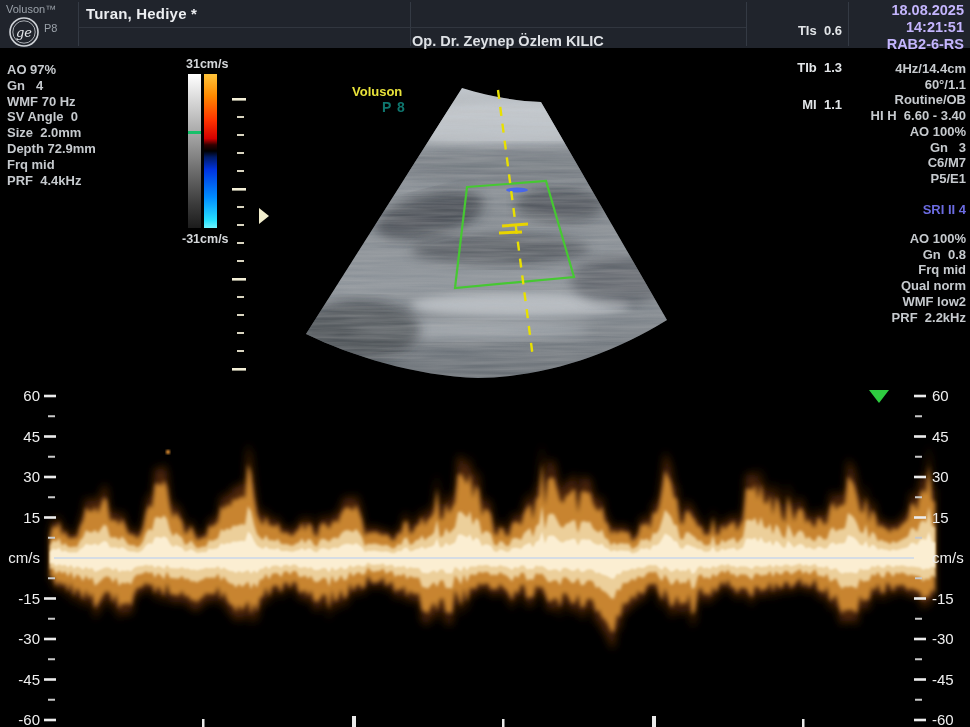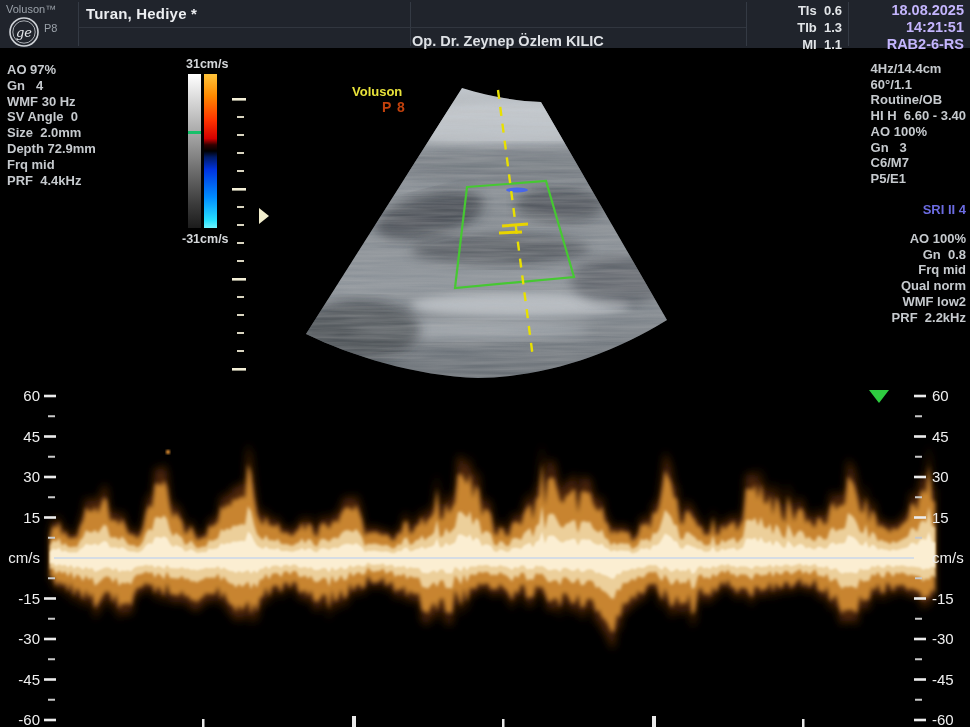--- a/index.html
+++ b/index.html
@@ -10,42 +10,42 @@
   #header{left:0;top:0;width:970px;height:48px;background:#20242c;}
   .hdiv-v{position:absolute;top:2px;bottom:2px;width:1px;background:#343a44;}
   .hdiv-h{position:absolute;left:78px;width:668px;top:27px;height:1px;background:#31363f;}
   #brand-name{left:6px;top:3px;font-size:11px;color:#9aa1a9;}
   #brand-model{left:44px;top:22px;font-size:11px;color:#9aa1a9;}
   #patient-name{left:86px;top:5px;font-size:15px;font-weight:bold;color:#eceef1;letter-spacing:.2px;}
   #patient-id{left:86px;top:32px;font-size:15px;font-weight:bold;color:#dfe2e6;white-space:pre;}
   #facility-name{left:412px;top:6px;width:330px;text-align:center;font-size:14.5px;font-weight:bold;color:#e4e7ea;}
   #facility-op{left:412px;top:33px;width:330px;font-size:14.5px;font-weight:bold;color:#dfe2e6;}
   #safety{left:750px;top:2px;width:92px;text-align:right;}
-  #safety .line{font-size:13px;font-weight:bold;color:#e2e5e8;line-height:17px;white-space:pre;}
+  #safety .line{font-size:13px;font-weight:bold;color:#e2e5e8;line-height:17px;white-space:pre;margin-top:20px;}
   #datetime{left:852px;top:2px;width:112px;text-align:right;}
   #datetime div{font-size:14.5px;font-weight:bold;color:#c4b5fd;line-height:17px;}
   
   #left-panel{left:7px;top:62px;}
   #left-panel .pline{font-size:13px;font-weight:bold;color:#c6cace;line-height:15.8px;white-space:pre;}
   
   #cs-max{left:186px;top:57px;font-size:12.5px;font-weight:bold;color:#d4d7da;}
   #cs-min{left:182px;top:232px;font-size:12.5px;font-weight:bold;color:#d4d7da;}
   #graybar{left:188px;top:74px;width:13px;height:154px;
      background:linear-gradient(#ffffff,#e8e8e8 10%,#a9a9a9 38%,#6f6f6f 62%,#3a3a3a 85%,#1c1c1c);}
   #graybar-marker{left:188px;top:131px;width:13px;height:3px;background:#17c06a;}
   #colorbar{left:204px;top:74px;width:13px;height:154px;
      background:linear-gradient(#ffc43a 0%,#ff8a00 14%,#ff3300 30%,#d40000 42%,#300000 46%,#000 50%,#001a66 54%,#0033e0 62%,#008cff 80%,#27e0ff 95%,#6ff4ff 100%);}
   
-  #right-b{right:4px;top:61px;}
+  #right-b{right:4px;top:61px;text-align:right;}
   #right-b .pline,#right-d .pline{font-size:13px;font-weight:bold;color:#c6cace;line-height:15.7px;white-space:pre;}
   #sri-line{right:4px;top:202px;text-align:left;font-size:13px;font-weight:bold;}
   #right-d{right:4px;top:231px;text-align:right;}
   
   #wm1{left:352px;top:84px;font-size:13px;font-weight:bold;color:#e8e23a;}
-  #wm2{left:366px;top:99px;font-size:14px;font-weight:bold;color:#c2410c;letter-spacing:1px;padding-left:16px;}
+  #wm2{left:366px;top:99px;font-size:14px;font-weight:bold;color:#0f766e;letter-spacing:1px;padding-left:16px;}
   
   .axlabel{position:absolute;font-size:15px;font-weight:normal;color:#efefef;line-height:15px;}
   .axlabel.left{width:40px;text-align:right;left:0;}
   .axlabel.right{left:932px;text-align:left;width:40px;}
   svg{position:absolute;display:block;}
 </style>
 </head>
 <body>
 
 <div id="header" class="abs">
@@ -76,21 +76,21 @@
   <div id="datetime" class="abs">
     <div>18.08.2025</div>
     <div>14:21:51</div>
     <div>RAB2-6-RS</div>
   </div>
 </div>
 
 <div id="left-panel" class="abs">
     <div class="pline">AO 97%</div>
     <div class="pline">Gn   4</div>
-    <div class="pline">WMF 30 Hz</div>
+    <div class="pline">WMF 70 Hz</div>
     <div class="pline">SV Angle  0</div>
     <div class="pline">Size  2.0mm</div>
     <div class="pline">Depth 72.9mm</div>
     <div class="pline">Frq mid</div>
     <div class="pline">PRF  4.4kHz</div>
   </div>
 
 <div id="cs-max" class="abs">31cm/s</div>
 <div id="graybar" class="abs"></div>
 <div id="graybar-marker" class="abs"></div>

